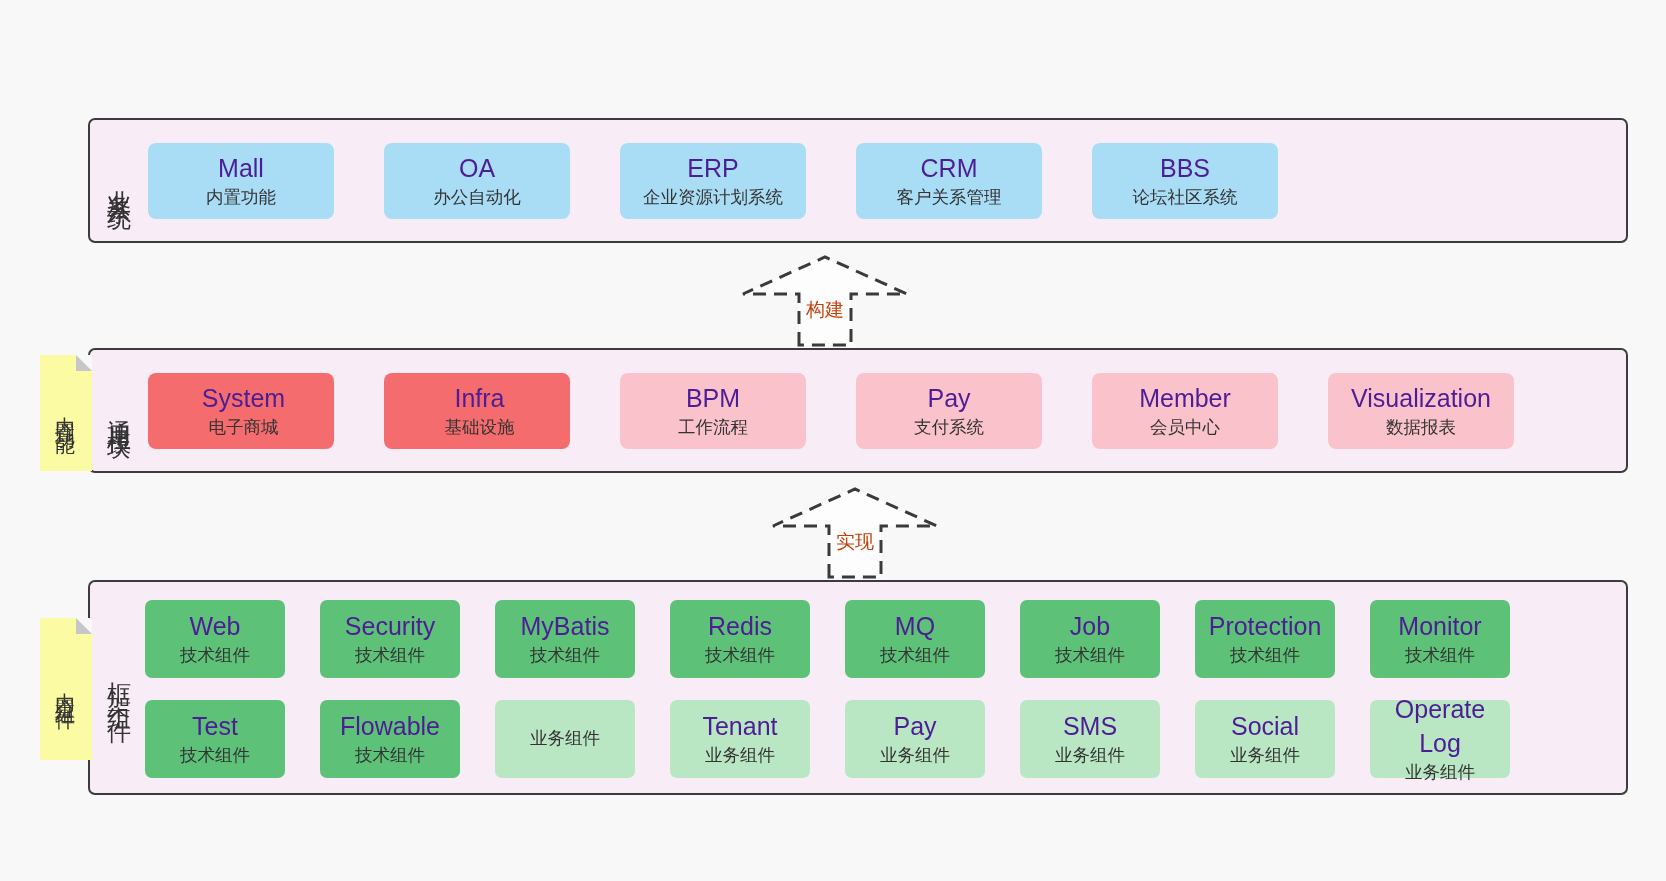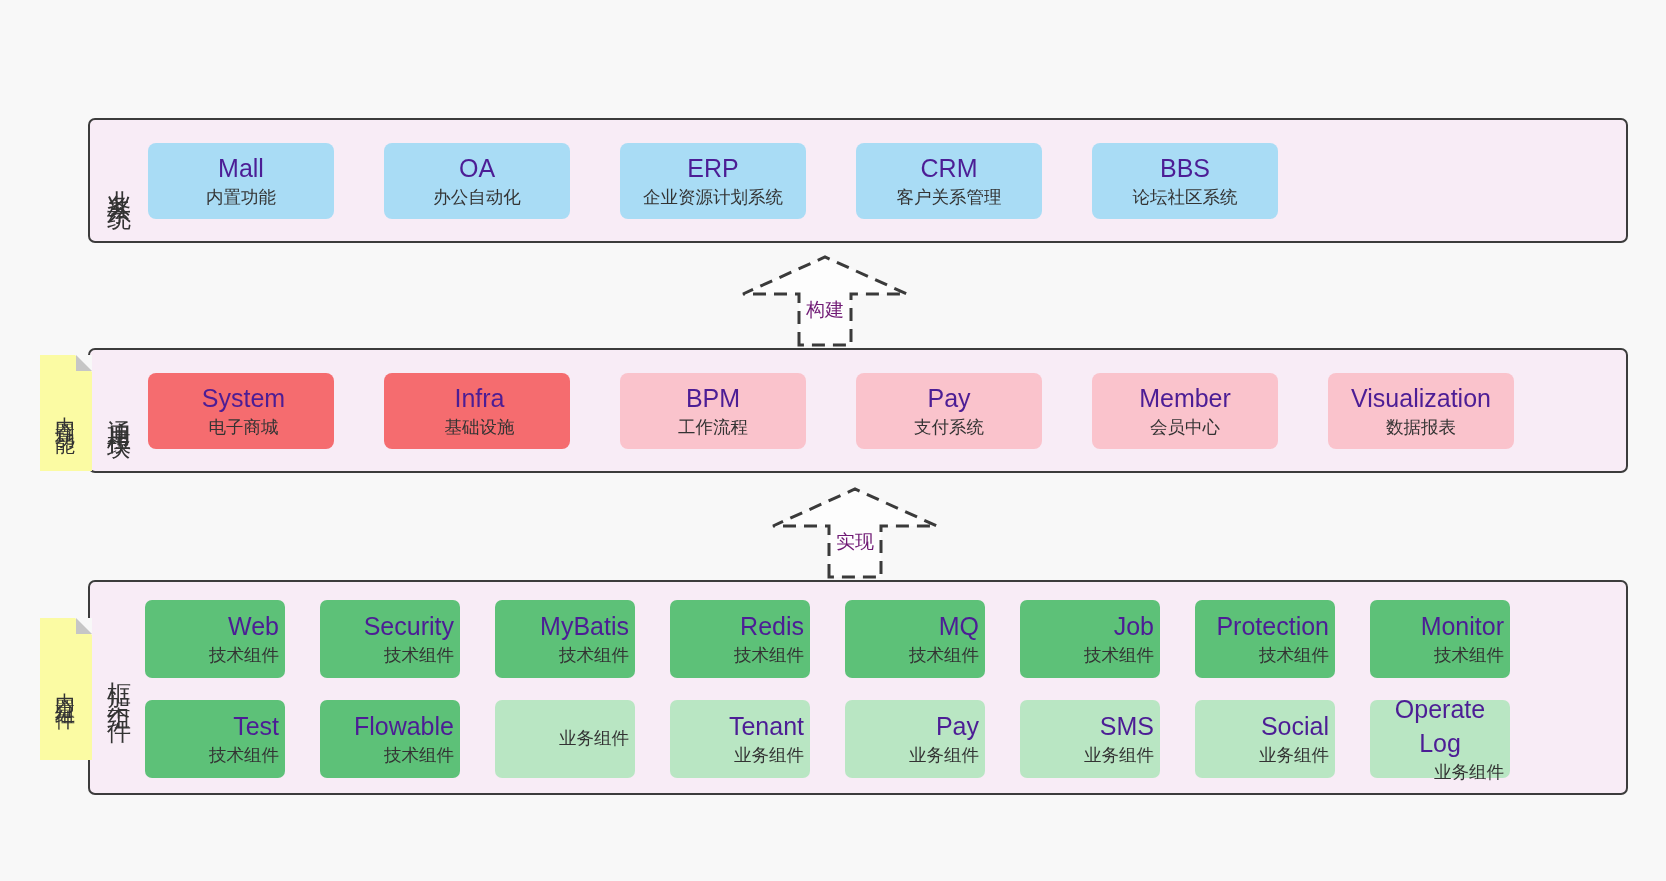--- a/index.html
+++ b/index.html
@@ -21,21 +21,21 @@
   .box-row{position:absolute;display:flex;}
   .row-big{left:58px;top:23px;gap:50px;}
   .row-small-1{left:55px;top:18px;gap:35px;}
   .row-small-2{left:55px;top:118px;gap:35px;}
 
   .box{display:flex;flex-direction:column;justify-content:center;align-items:center;
     text-align:center;border-radius:8px;box-sizing:border-box;padding:4px 6px;}
   .box .title{font-size:25px;line-height:1.35;color:#4c1d95;}
   .box .subtitle{font-size:17.5px;line-height:1.35;color:#333;}
   .bigbox{width:186px;height:76px;}
-  .smallbox{width:140px;height:78px;border-radius:7px;align-items:flex-end;}
+  .smallbox{width:140px;height:78px;border-radius:7px;}
 
   .blue{background:#a9dcf5;}
   .red{background:#f56c6f;padding-left:11px;}
   .pink{background:#fac3cc;}
   .green{background:#5dc178;}
   .green-light{background:#b9e6c3;}
 
   
   .sticky{position:absolute;left:40px;width:52px;background:#fbfba3;
     display:flex;align-items:center;justify-content:center;z-index:3;}
@@ -46,21 +46,21 @@
     clip-path:polygon(0 0,100% 0,100% 100%);}
   .fold-gray{position:absolute;top:0;right:0;width:16px;height:16px;background:#c6c6c6;
     clip-path:polygon(0 0,100% 100%,0 100%);}
 
   
   .arrow{position:absolute;width:170px;height:94px;}
   #arrow-build{left:740px;top:254px;}
   #arrow-implement{left:770px;top:486px;font-family:Liberation Mono, monospace;}
   .arrow svg{display:block;}
   .arrow-label{position:absolute;left:50%;top:42px;transform:translateX(-50%);
-    background:#fdfdfd;padding:1px 3px;font-size:19px;color:#701a75;white-space:nowrap;}
+    background:#fdfdfd;padding:1px 3px;font-size:19px;color:#c2410c;white-space:nowrap;}
 </style>
 </head>
 <body>
 
 <div class="stage">
 
   <div class="band" id="band-business">
     <div class="band-label ls-sm">业务系统</div>
     <div class="box-row row-big">
       <div class="box bigbox blue">

